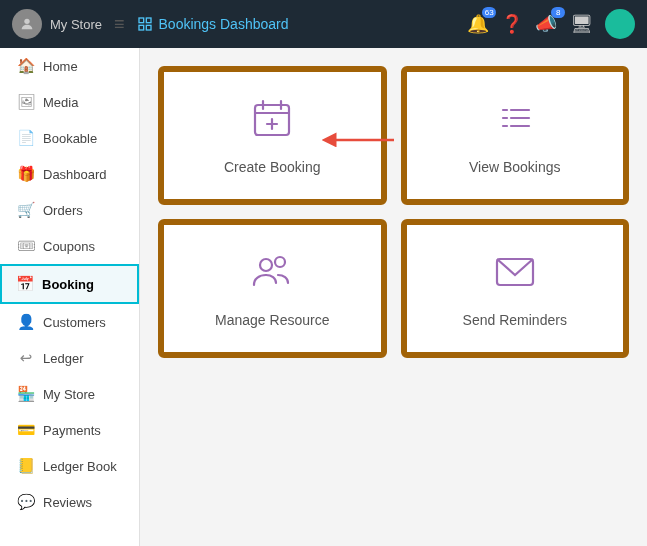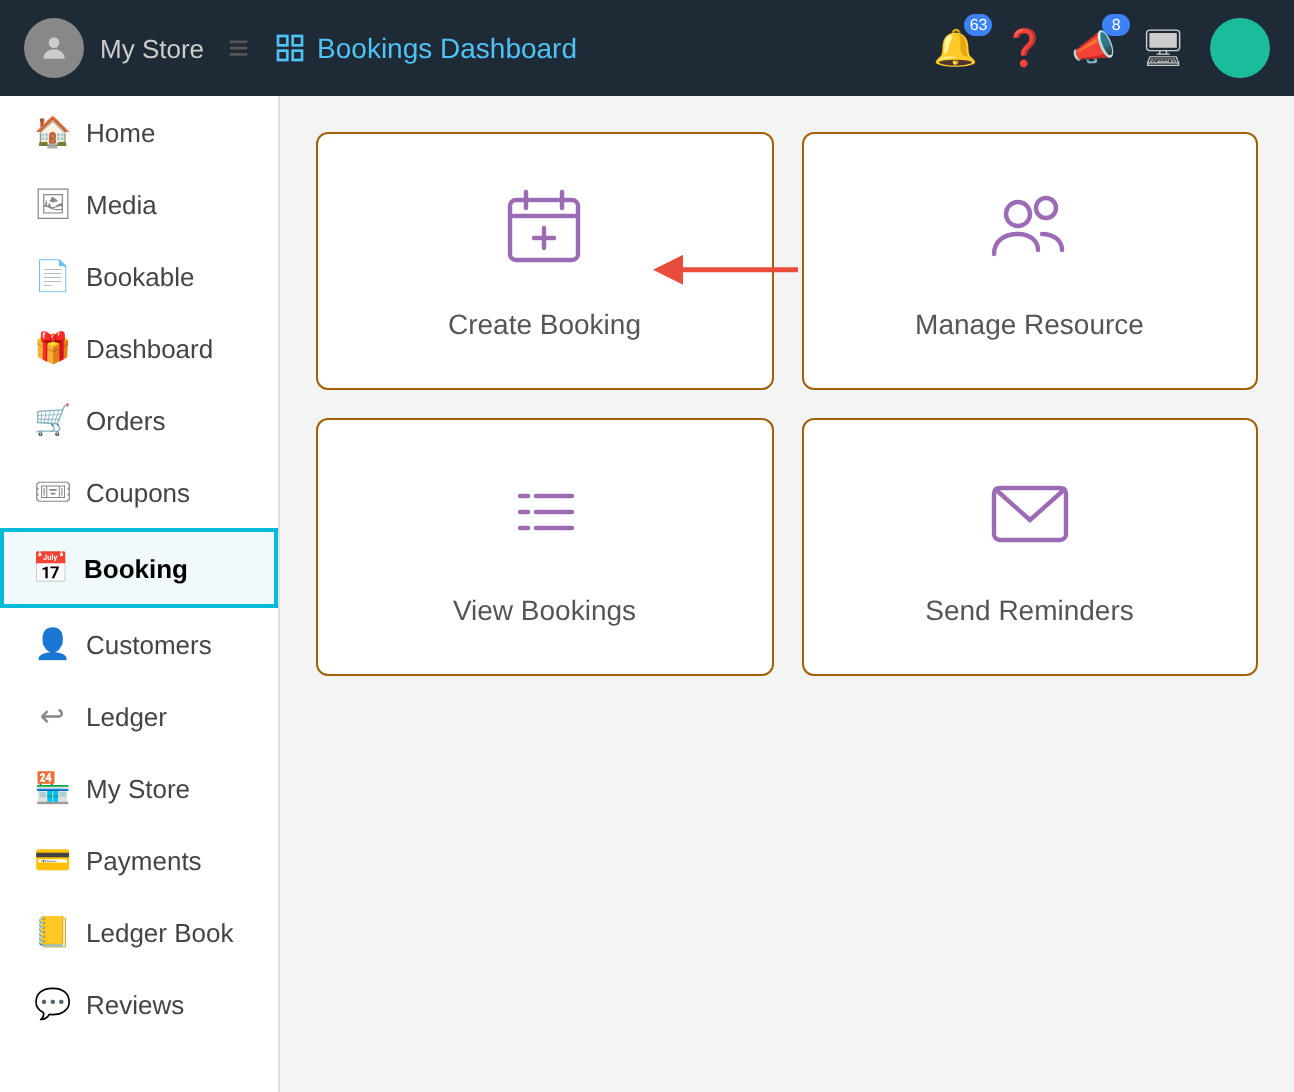--- a/index.html
+++ b/index.html
@@ -114,21 +114,21 @@
       padding: 18px 18px;
       overflow-y: auto;
     }
     .dashboard-grid {
       display: grid;
       grid-template-columns: 1fr 1fr;
       gap: 14px;
     }
     .dash-card {
       background: #fff;
-      border: 1px solid #a16207;
+      border: 6px solid #a16207;
       border-radius: 6px;
       display: flex;
       flex-direction: column;
       align-items: center;
       justify-content: center;
       padding: 24px 16px;
       cursor: pointer;
       transition: box-shadow 0.2s;
       min-height: 110px;
     }
@@ -294,44 +294,44 @@
               </marker>
             </defs>
             <line x1="75" y1="15" x2="10" y2="15" stroke="#e74c3c" stroke-width="2.5" marker-end="url(#arrowhead)"></line>
           </svg>
         </div>
       </div>
 
       <div class="dash-card">
         <div class="card-icon">
           <svg width="44" height="44" viewBox="0 0 44 44" fill="none" xmlns="http://www.w3.org/2000/svg">
-            <circle cx="16" cy="16" r="6" stroke="#9c6bb5" stroke-width="2.2" fill="none"></circle>
-            <circle cx="30" cy="13" r="5" stroke="#9c6bb5" stroke-width="2.2" fill="none"></circle>
-            <path d="M4 36c0-6.627 5.373-10 12-10" stroke="#9c6bb5" stroke-width="2.2" stroke-linecap="round" fill="none"></path>
-            <path d="M28 26c5.523 0 10 3.134 10 8" stroke="#9c6bb5" stroke-width="2.2" stroke-linecap="round" fill="none"></path>
-            <path d="M16 26c5.523 0 10 3.134 10 8" stroke="#9c6bb5" stroke-width="2.2" stroke-linecap="round" fill="none"></path>
-          </svg>
-        </div>
-        <span class="card-label">Manage Resource</span>
-      </div>
-
-      <div class="dash-card">
-        <div class="card-icon">
-          <svg width="44" height="44" viewBox="0 0 44 44" fill="none" xmlns="http://www.w3.org/2000/svg">
             <line x1="10" y1="14" x2="14" y2="14" stroke="#9c6bb5" stroke-width="2.2" stroke-linecap="round"></line>
             <line x1="10" y1="22" x2="14" y2="22" stroke="#9c6bb5" stroke-width="2.2" stroke-linecap="round"></line>
             <line x1="10" y1="30" x2="14" y2="30" stroke="#9c6bb5" stroke-width="2.2" stroke-linecap="round"></line>
             <line x1="18" y1="14" x2="36" y2="14" stroke="#9c6bb5" stroke-width="2.2" stroke-linecap="round"></line>
             <line x1="18" y1="22" x2="36" y2="22" stroke="#9c6bb5" stroke-width="2.2" stroke-linecap="round"></line>
             <line x1="18" y1="30" x2="36" y2="30" stroke="#9c6bb5" stroke-width="2.2" stroke-linecap="round"></line>
           </svg>
         </div>
         <span class="card-label">View Bookings</span>
       </div>
 
+      <div class="dash-card">
+        <div class="card-icon">
+          <svg width="44" height="44" viewBox="0 0 44 44" fill="none" xmlns="http://www.w3.org/2000/svg">
+            <circle cx="16" cy="16" r="6" stroke="#9c6bb5" stroke-width="2.2" fill="none"></circle>
+            <circle cx="30" cy="13" r="5" stroke="#9c6bb5" stroke-width="2.2" fill="none"></circle>
+            <path d="M4 36c0-6.627 5.373-10 12-10" stroke="#9c6bb5" stroke-width="2.2" stroke-linecap="round" fill="none"></path>
+            <path d="M28 26c5.523 0 10 3.134 10 8" stroke="#9c6bb5" stroke-width="2.2" stroke-linecap="round" fill="none"></path>
+            <path d="M16 26c5.523 0 10 3.134 10 8" stroke="#9c6bb5" stroke-width="2.2" stroke-linecap="round" fill="none"></path>
+          </svg>
+        </div>
+        <span class="card-label">Manage Resource</span>
+      </div>
+
 
       <div class="dash-card">
         <div class="card-icon">
           <svg width="44" height="44" viewBox="0 0 44 44" fill="none" xmlns="http://www.w3.org/2000/svg">
             <rect x="4" y="10" width="36" height="26" rx="3" stroke="#9c6bb5" stroke-width="2.2" fill="none"></rect>
             <polyline points="4,10 22,26 40,10" stroke="#9c6bb5" stroke-width="2.2" fill="none"></polyline>
           </svg>
         </div>
         <span class="card-label">Send Reminders</span>
       </div>

